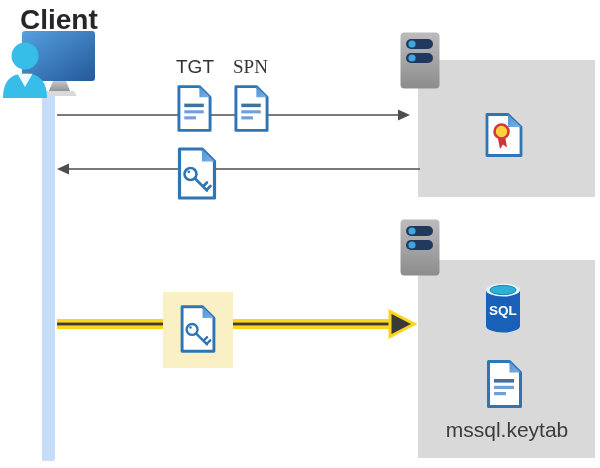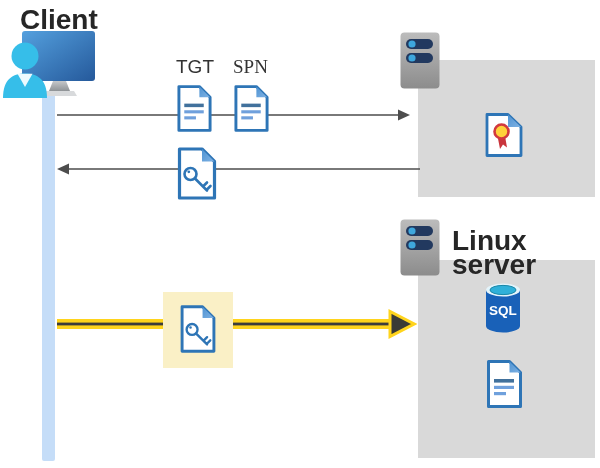--- a/index.html
+++ b/index.html
@@ -134,31 +134,31 @@
   </svg>
 
   <svg class="abs" style="left:400px;top:219px;" width="40" height="57" viewBox="0 0 40 57">
     <rect x="0.5" y="0.5" width="39" height="56" rx="4" fill="url(#srv-grad)"></rect>
     <rect x="6" y="7" width="27" height="10" rx="5" fill="#22395F"></rect>
     <rect x="6" y="21" width="27" height="10" rx="5" fill="#22395F"></rect>
     <circle cx="12" cy="12" r="3.6" fill="#3EA7DD"></circle>
     <circle cx="12" cy="26" r="3.6" fill="#3EA7DD"></circle>
   </svg>
 
-  <div class="abs title" style="left:452px;top:229px;width:145px;">Linux server</div>
 
   <svg class="abs" style="left:484px;top:281px;" width="38" height="54" viewBox="0 0 38 54">
     <path d="M2,9 L2,45 a17,6.5 0 0 0 34,0 L36,9 Z" fill="#1961B8"></path>
     <ellipse cx="19" cy="9" rx="17" ry="6.5" fill="#E3F4FB"></ellipse>
     <ellipse cx="19" cy="9" rx="13" ry="4.6" fill="#2FB0D9" stroke="#1887A8" stroke-width="1"></ellipse>
     <text x="19" y="34" text-anchor="middle" font-family="Liberation Sans, sans-serif" font-size="13.5" font-weight="bold" fill="#ffffff">SQL</text>
   </svg>
 
   <svg class="abs" style="left:485px;top:359px;" width="39" height="50" viewBox="0 0 38 50">
     <path d="M3,2.5 H24 L35,13.5 V47.5 H3 Z" fill="#ffffff" stroke="#2E75B6" stroke-width="3" stroke-linejoin="round"></path>
     <path d="M24,2.5 L35,13.5 L24,13.5 Z" fill="url(#fold-grad)"></path>
     <rect x="8.5" y="20" width="20" height="3.6" fill="#41719C"></rect>
     <rect x="8.5" y="26.8" width="20" height="3.2" fill="#6FA0DC"></rect>
     <rect x="8.5" y="33" width="12" height="3.2" fill="#6FA0DC"></rect>
   </svg>
 
+  <div class="abs file-label" style="left:426px;top:418px;width:162px;">mssql.keytab</div>
 
 </div>
 
 </body></html>

